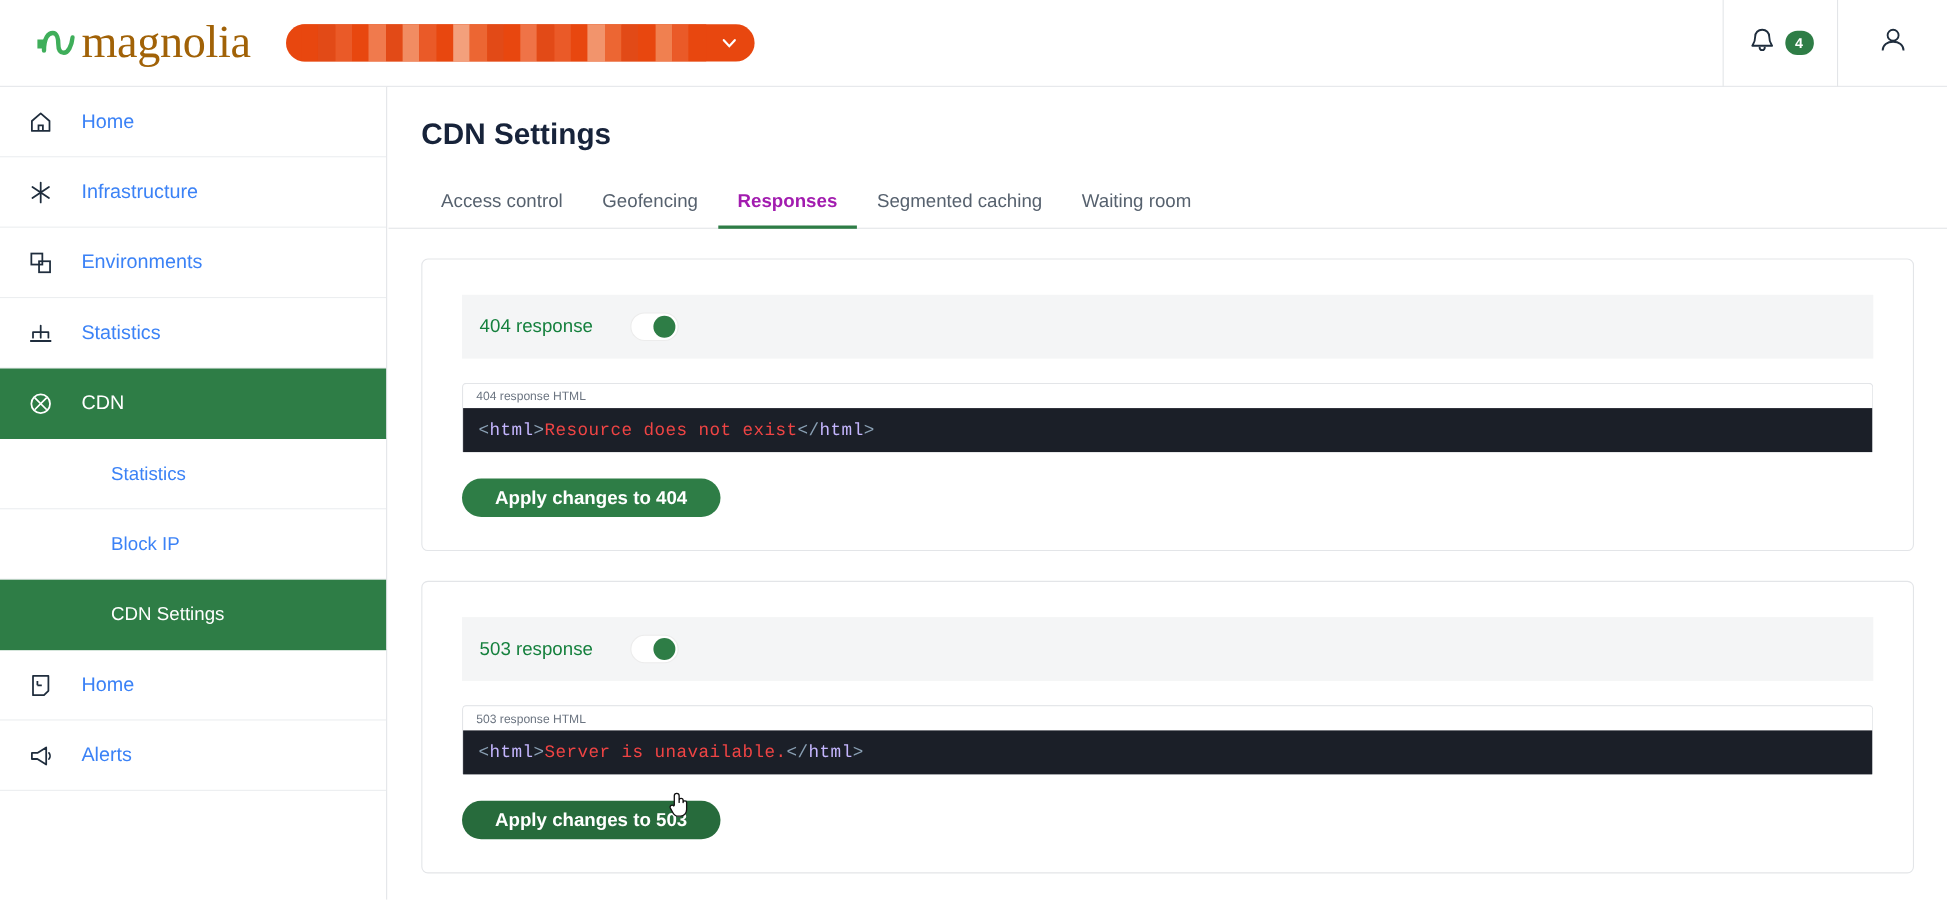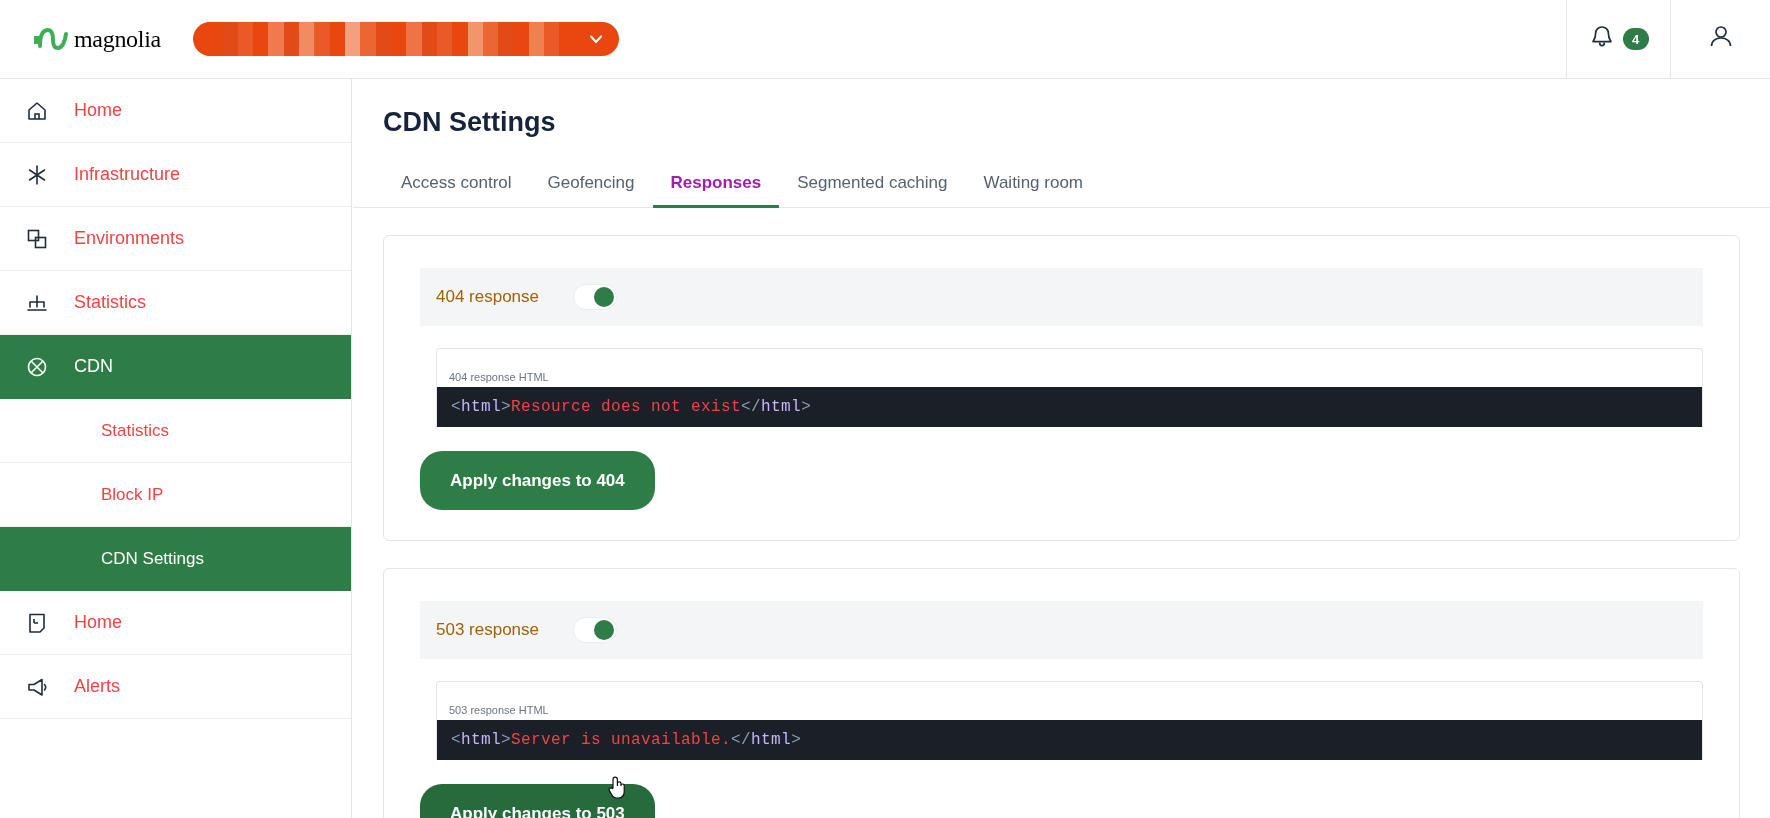--- a/index.html
+++ b/index.html
@@ -19,21 +19,21 @@
     border-bottom: 1px solid #e3e5e8;
     display: flex; align-items: center;
   }
   .brand {
     display: flex; align-items: center; gap: 6px;
     margin-left: 32px; height: 100%;
   }
   .brand-mark { width: 36px; height: 26px; display: block; }
   .brand-name {
     font-family: "Liberation Serif", serif;
-    font-size: 24px; color: #000000; letter-spacing: -0.3px;
+    font-size: 42px; color: #a16207; letter-spacing: -0.3px;
     line-height: 1;
   }
   .env-select {
     margin-left: 32px;
     width: 426px; height: 34px;
     border-radius: 17px;
     background: #e8470f;
     display: flex; align-items: center; justify-content: flex-end;
     position: relative; overflow: hidden;
     cursor: pointer;
@@ -69,21 +69,21 @@
   
   .sidebar {
     position: absolute; top: 79px; left: 0;
     width: 352px; height: 739px;
     background: #ffffff;
     border-right: 1px solid #e3e5e8;
   }
   .nav-item {
     height: 64px; display: flex; align-items: center;
     border-bottom: 1px solid #eceef0;
-    cursor: pointer; color: #ef4444;
+    cursor: pointer; color: #3b82f6;
     font-size: 18px;
   }
   .nav-item .nav-icon {
     width: 30px; margin-left: 22px; margin-right: 22px;
     display: flex; align-items: center; justify-content: center;
     flex: 0 0 auto;
   }
   .nav-item.sub { padding-left: 101px; font-size: 17px; }
   .nav-item.active { background: #2e7d46; color: #ffffff; border-bottom-color: #2e7d46; }
   .nav-item.active svg { stroke: #ffffff; }
@@ -123,40 +123,39 @@
     border-radius: 6px;
     background: #ffffff;
     padding: 32px 36px 30px 36px;
   }
   .toggle-row {
     background: #f4f5f6;
     height: 58px;
     display: flex; align-items: center;
     padding-left: 16px;
   }
-  .toggle-label { font-size: 17px; color: #a16207; margin-right: 34px; }
+  .toggle-label { font-size: 17px; color: #15803d; margin-right: 34px; }
   .switch {
     width: 44px; height: 26px; border-radius: 13px;
     background: #ffffff; position: relative;
     border: 1px solid #ececec;
     cursor: pointer;
   }
   .switch .knob {
     position: absolute; top: 2px; right: 2px;
     width: 20px; height: 20px; border-radius: 50%;
     background: #2e7d46;
   }
   .code-field {
     margin-top: 22px;
     border: 1px solid #e3e5e8;
     border-radius: 4px 4px 0 0;
     border-bottom: none;
     background: #ffffff;
-    padding: 22px 0 0 0;
-    margin-left: 16px;
+    padding: 6px 0 0 0;
   }
   .code-field-label {
     font-size: 11px; color: #6b7480;
     padding: 0 0 4px 12px;
   }
   .code-area {
     background: #1b1f28;
     height: 40px;
     display: flex; align-items: center;
     padding-left: 14px;
@@ -167,21 +166,21 @@
     cursor: text;
   }
   .tok-punc { color: #8aa0b4; }
   .tok-tag  { color: #c4b5fd; }
   .tok-text { color: #ef4444; }
 
   .btn-apply {
     margin-top: 24px;
     background: #2e7d46; color: #ffffff;
     border: none; border-radius: 22px;
-    height: 59px; padding: 0 30px;
+    height: 35px; padding: 0 30px;
     font-size: 17px; font-weight: bold;
     font-family: "Liberation Sans", sans-serif;
     cursor: pointer;
   }
   .btn-apply.hover { background: #276b3c; }
   .btn-wrap { position: relative; display: inline-block; }
   .cursor-hand {
     position: absolute; left: 186px; top: 14px;
     width: 22px; height: 26px; pointer-events: none;
   }

